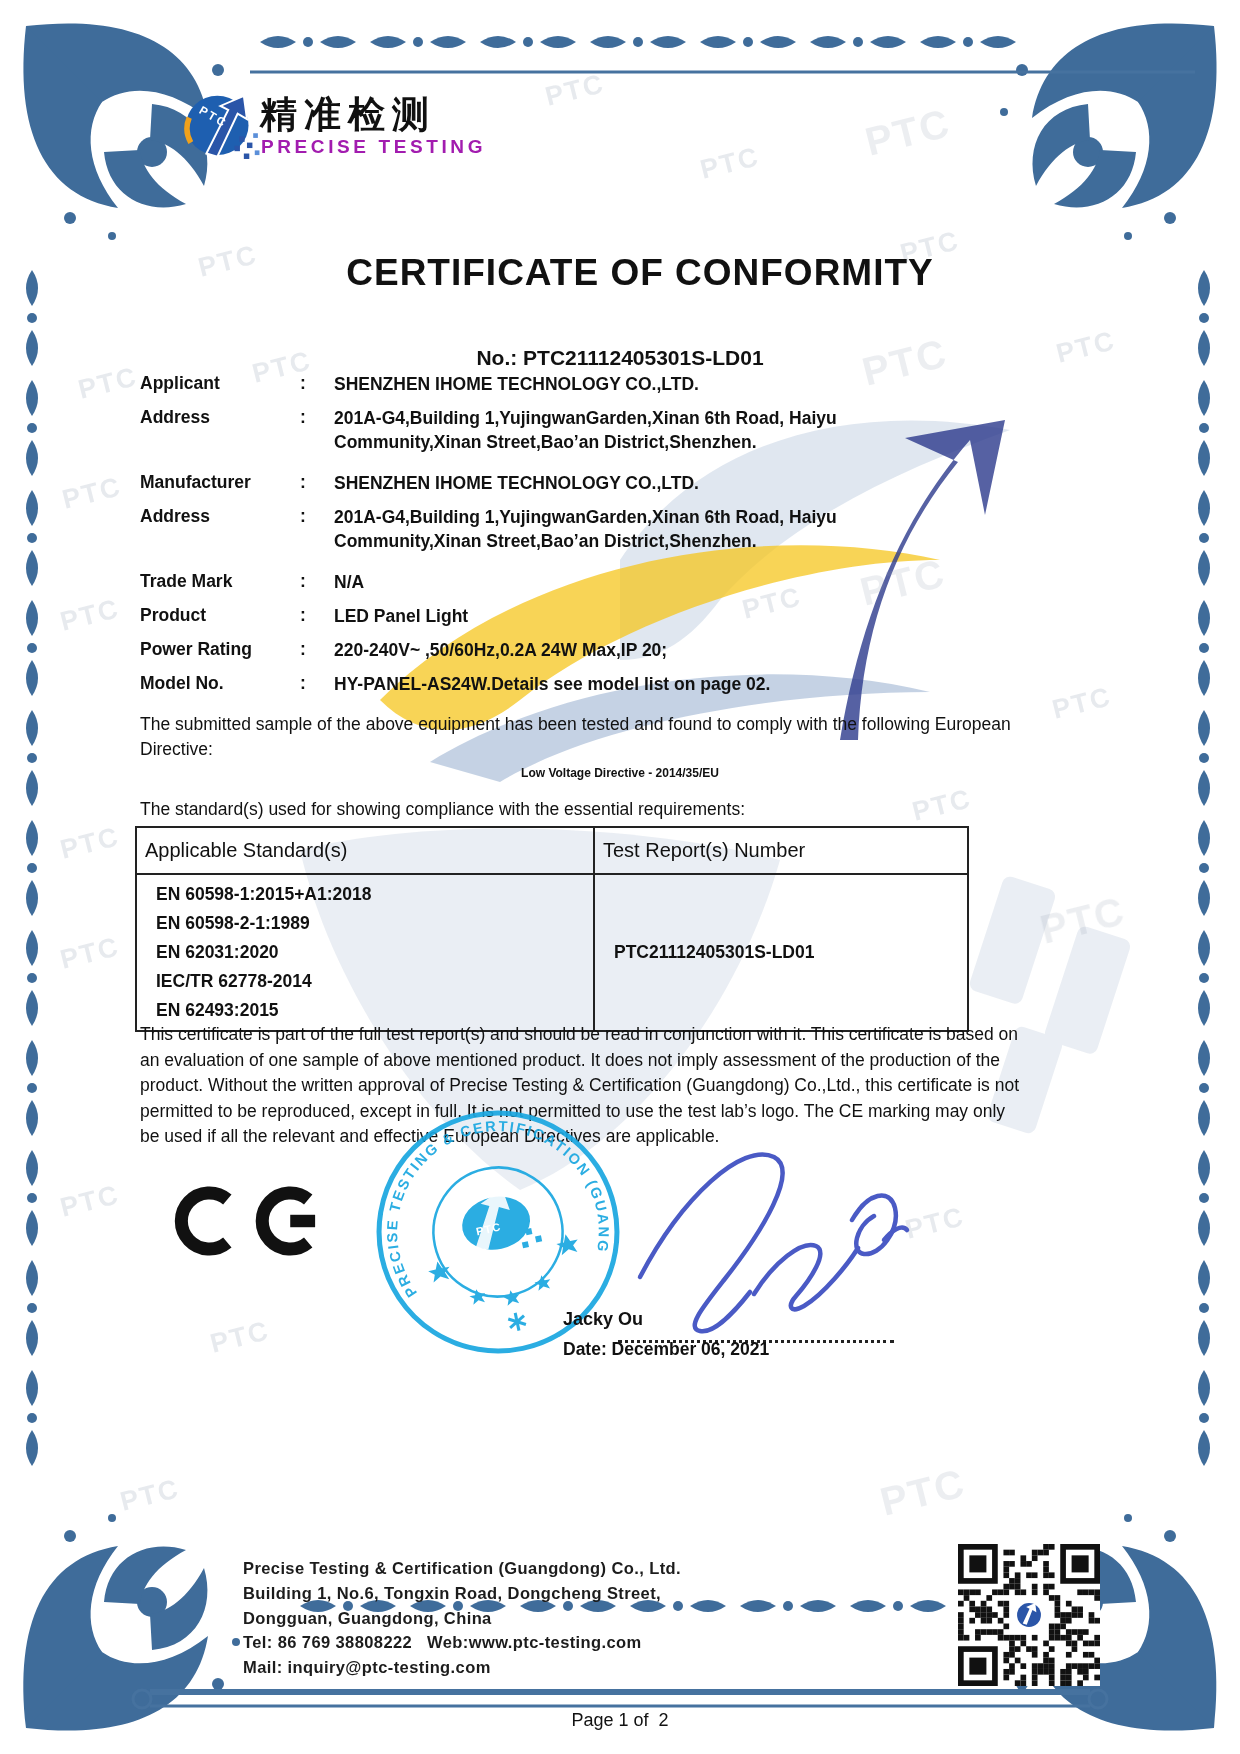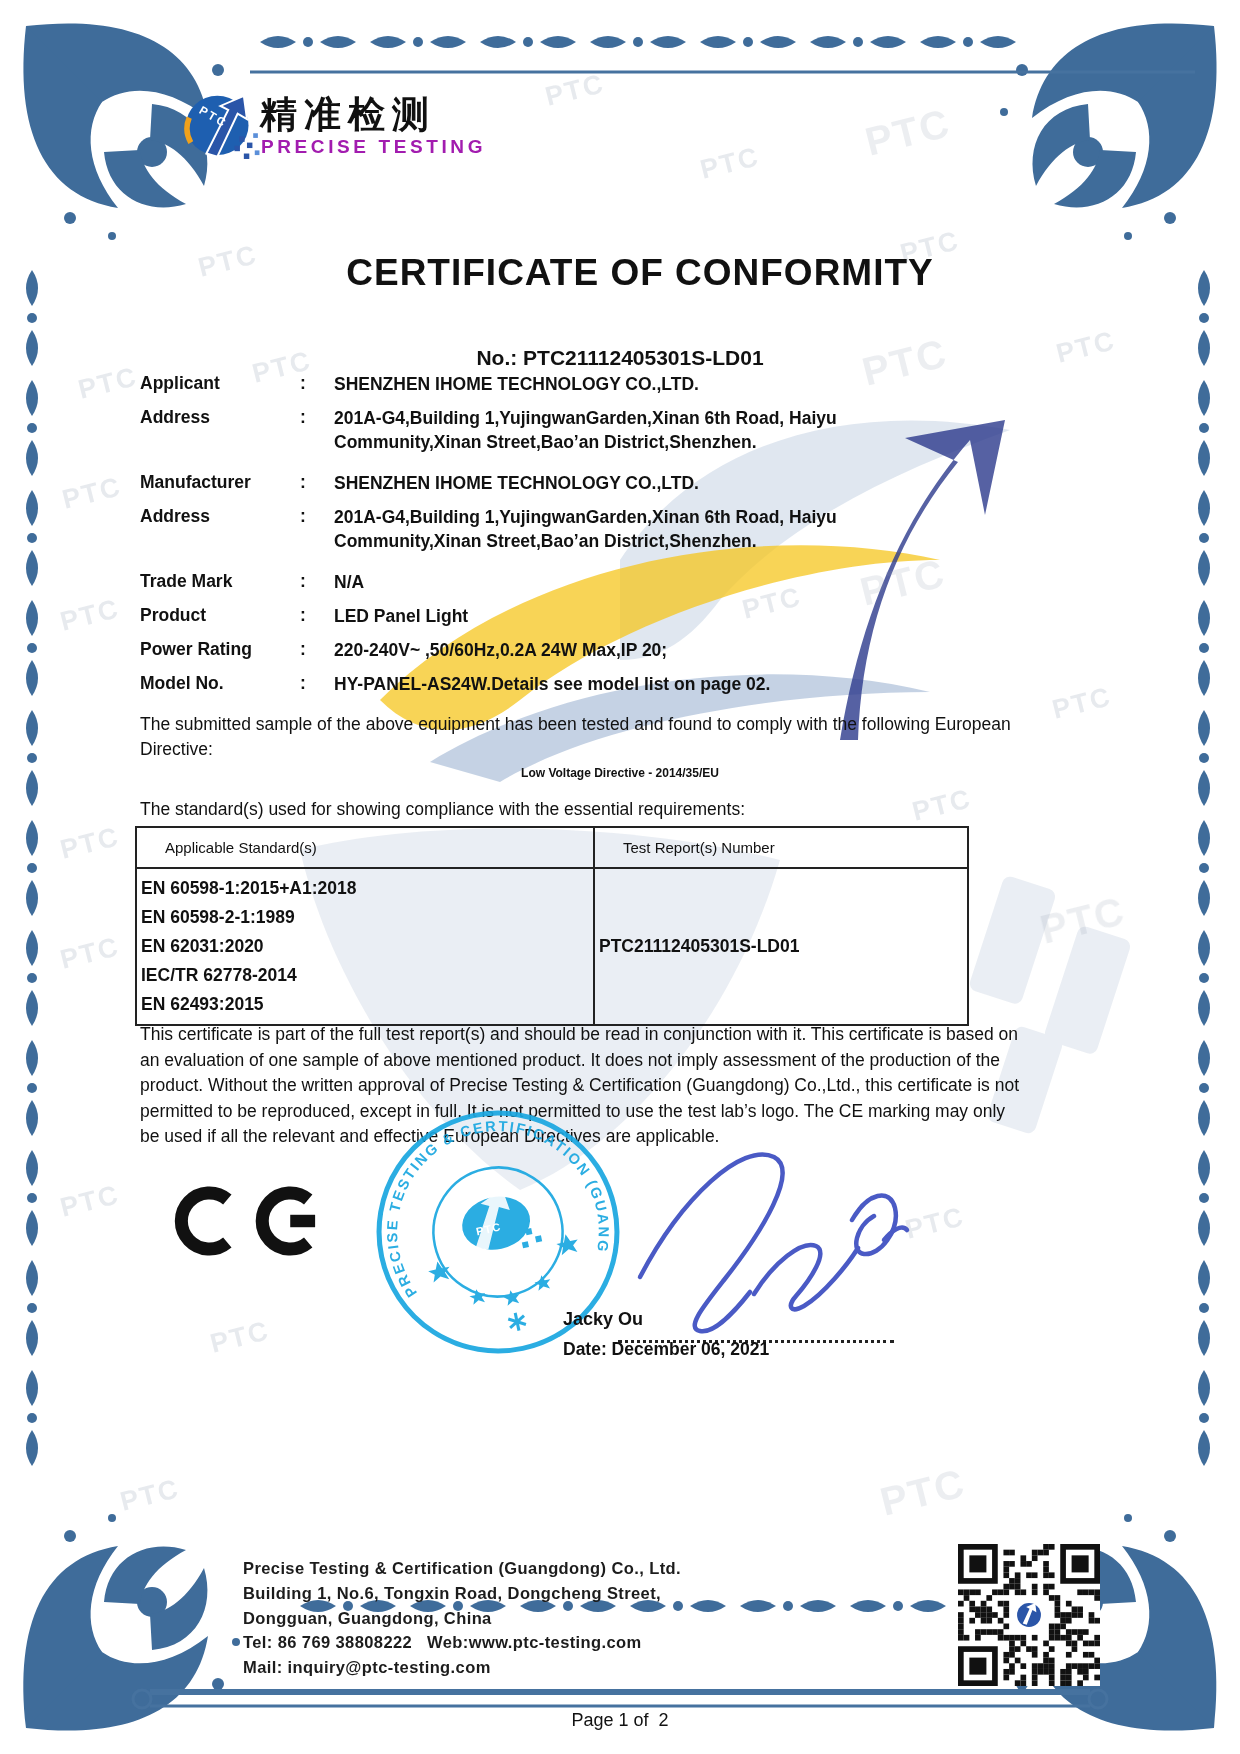--- a/index.html
+++ b/index.html
@@ -29,24 +29,24 @@
   .frow .val{font-weight:700;font-size:17.5px;line-height:24px;max-width:645px;}
   .frow.gap{margin-top:17px;}
 
   .intro{left:140px;top:712px;width:880px;font-size:17.5px;line-height:25px;}
   .directive{left:0;top:766px;width:100%;text-align:center;font-size:12px;font-weight:700;}
   .std-intro{left:140px;top:799px;width:880px;font-size:17.5px;}
 
   
   .std-table{left:135px;top:826px;width:830px;border:2px solid #222;}
   .trow{display:grid;grid-template-columns:458px 1fr;}
-  .thead .cell{padding:11px 28px;font-size:15px;}
+  .thead .cell{padding:11px 8px;font-size:20px;}
   .thead{border-bottom:2px solid #222;}
   .cell.divider{border-right:2px solid #222;}
-  .tbody .cell{padding:5px 4px;}
+  .tbody .cell{padding:5px 19px;}
   .standards div{font-weight:700;font-size:17.5px;line-height:29px;}
   .report{display:flex;align-items:center;font-weight:700;font-size:17.5px;padding-left:8px;}
 
   .disclaimer{left:140px;top:1022px;width:880px;font-size:17.5px;line-height:25.5px;}
 
   
   .ce-svg{left:172px;top:1182px;width:168px;height:78px;}
   .stamp-svg{left:372px;top:1106px;width:252px;height:252px;transform:rotate(-12deg);opacity:.92;}
   .sign-svg{left:612px;top:1112px;width:300px;height:235px;opacity:.92;}
   .sig-line{left:618px;top:1340px;width:276px;border-bottom:3px dotted #222;height:0;}

